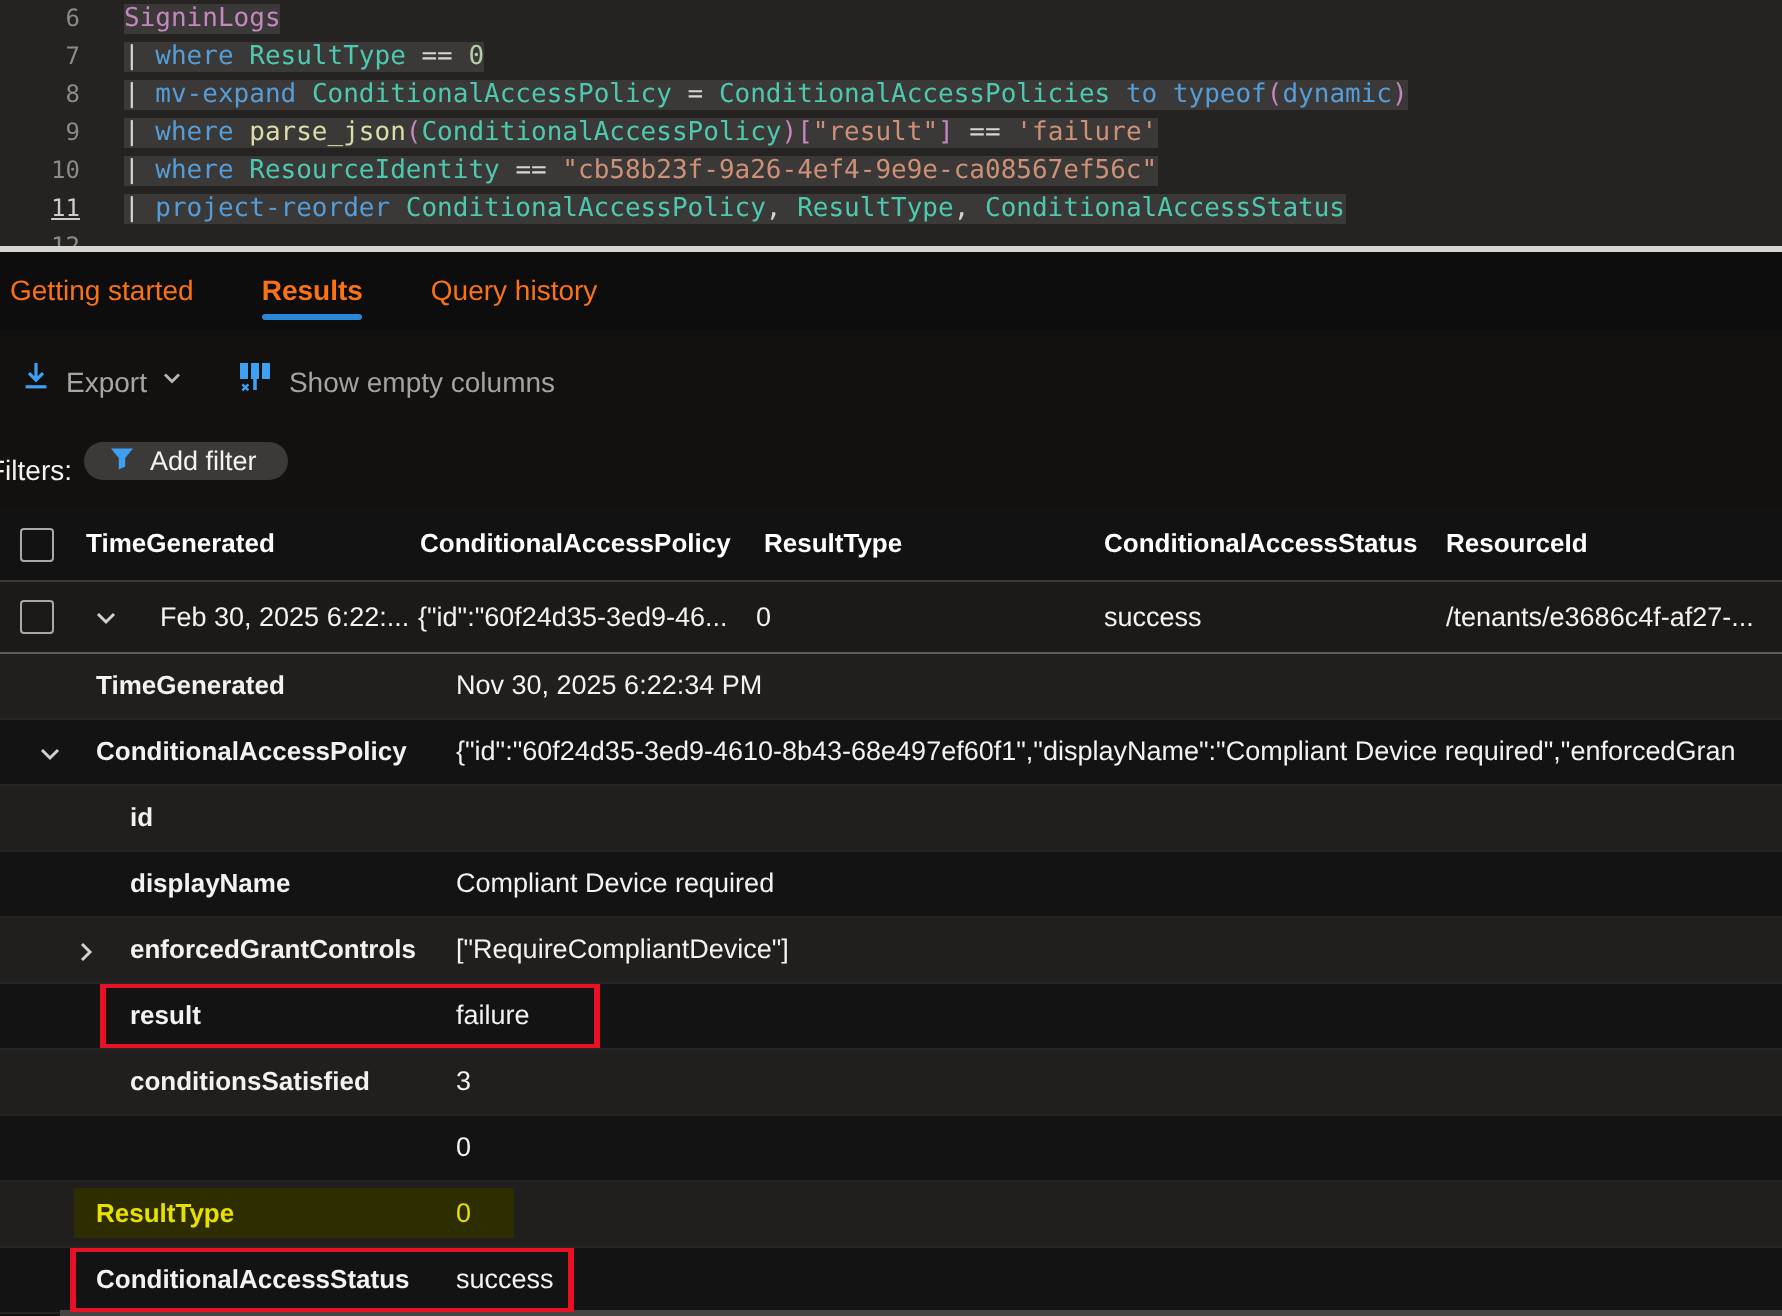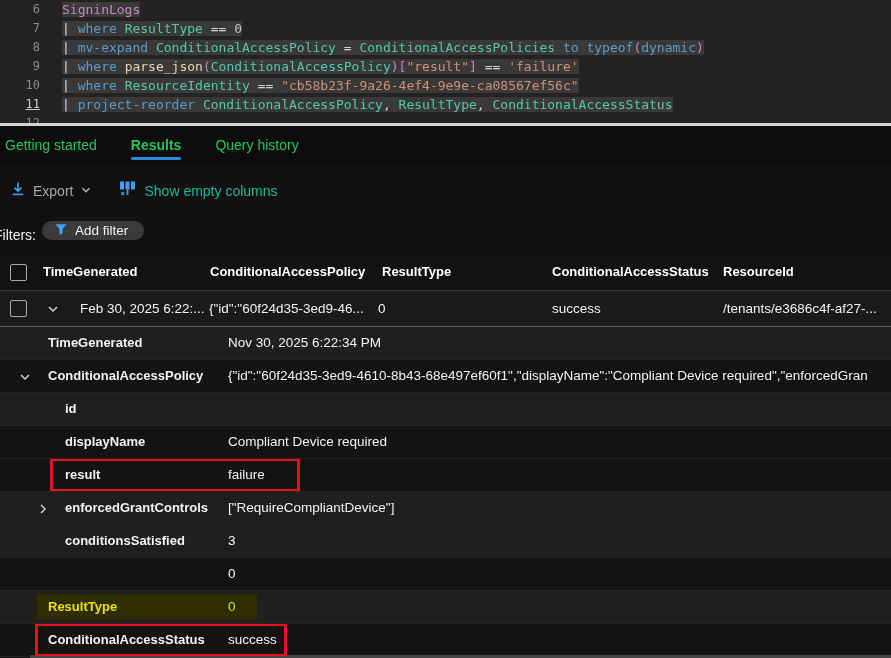--- a/index.html
+++ b/index.html
@@ -22,31 +22,31 @@
   .tk-num  { color:#b5cea8; }
   .tk-str  { color:#ce9178; }
   .tk-fn   { color:#dcdcaa; }
   .tk-par  { color:#c586c0; }
 
   .top-divider { position:absolute; top:123px; left:0; right:0; height:3px; background:#d7d5d3; }
 
   
   .tabs { position:absolute; top:126px; left:0; right:0; height:39px; background:#0e0d0d;
           display:flex; align-items:center; padding-left:5px; }
-  .tab { position:relative; font-size:14px; color:#22c55e; margin-right:34px; padding:9px 0 10px; cursor:default; }
+  .tab { position:relative; font-size:14px; color:#f97316; margin-right:34px; padding:9px 0 10px; cursor:default; }
   .tab.active { font-weight:bold; }
   .tab.active::after { content:""; position:absolute; left:0; right:0; bottom:3px; height:3px;
                        background:#2b88d8; border-radius:2px; }
 
   
   .toolbar { position:absolute; top:165px; left:0; right:0; height:51px; display:flex; align-items:center; padding-left:10px; }
   .tool-btn { display:flex; align-items:center; gap:7px; cursor:default; }
   .export-label { font-size:14px; color:#a8a6a4; }
   .show-empty { margin-left:26px; }
-  .show-empty-label { font-size:14px; color:#14b8a6; }
+  .show-empty-label { font-size:14px; color:#a3a3a3; }
 
   
   .filters { position:absolute; top:216px; left:0; right:0; height:38px; }
   .filters-label { position:absolute; left:-6px; top:0; line-height:38px; font-size:14px; color:#f3f2f1; }
   .add-filter { position:absolute; left:42px; top:5px; height:19px; padding:0 16px 0 12px; border-radius:14px;
                 background:#3b3a39; display:flex; align-items:center; gap:7px; border:none; cursor:default; }
   .add-filter-label { font-size:13.5px; color:#f3f2f1; }
 
   
   .grid-header { position:absolute; top:254px; left:0; right:0; height:37px; background:#131212;
@@ -173,34 +173,34 @@
         <span class="d-key" style="left: 48px;">ConditionalAccessPolicy</span>
         <span class="d-val">{"id":"60f24d35-3ed9-4610-8b43-68e497ef60f1","displayName":"Compliant Device required","enforcedGran</span>
       </div>
       <div class="d-row alt">
         <span class="d-key" style="left: 65px;">id</span>
       </div>
       <div class="d-row">
         <span class="d-key" style="left: 65px;">displayName</span>
         <span class="d-val">Compliant Device required</span>
       </div>
-      <div class="d-row">
-        <span class="d-key" style="left: 65px;">result</span>
-        <span class="d-val">failure</span>
-        <div class="redbox" style="left: 50px; width: 250px;"></div>
-      </div>
       <div class="d-row alt">
         <span class="d-chev" style="left: 36px;"><svg width="14" height="14" viewBox="0 0 14 14">
             <g transform="rotate(-90 7 7)">
               <path d="M3 5l4 4 4-4" fill="none" stroke="#d2d0ce" stroke-width="1.5"></path>
             </g>
           </svg></span>
         <span class="d-key" style="left: 65px;">enforcedGrantControls</span>
         <span class="d-val">["RequireCompliantDevice"]</span>
       </div>
+      <div class="d-row">
+        <span class="d-key" style="left: 65px;">result</span>
+        <span class="d-val">failure</span>
+        <div class="redbox" style="left: 50px; width: 250px;"></div>
+      </div>
       <div class="d-row alt">
         <span class="d-key" style="left: 65px;">conditionsSatisfied</span>
         <span class="d-val">3</span>
       </div>
       <div class="d-row">
         <span class="d-val">0</span>
       </div>
       <div class="d-row alt yellow">
         <div class="yellow-bg"></div>
         <span class="d-key" style="left: 48px;">ResultType</span>

